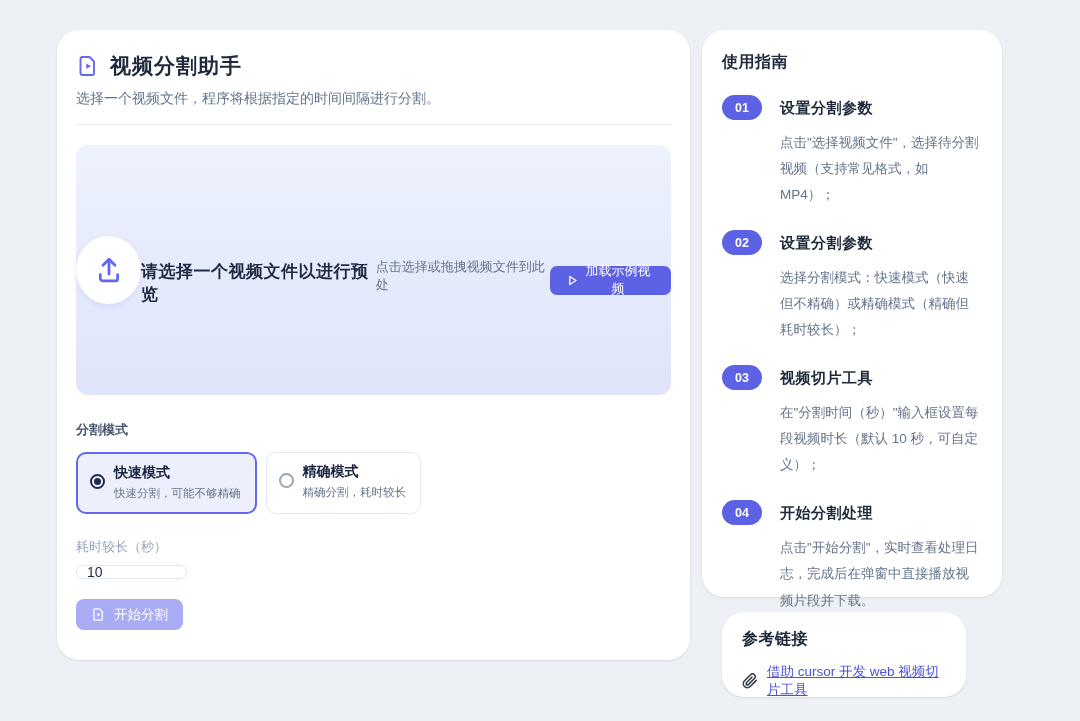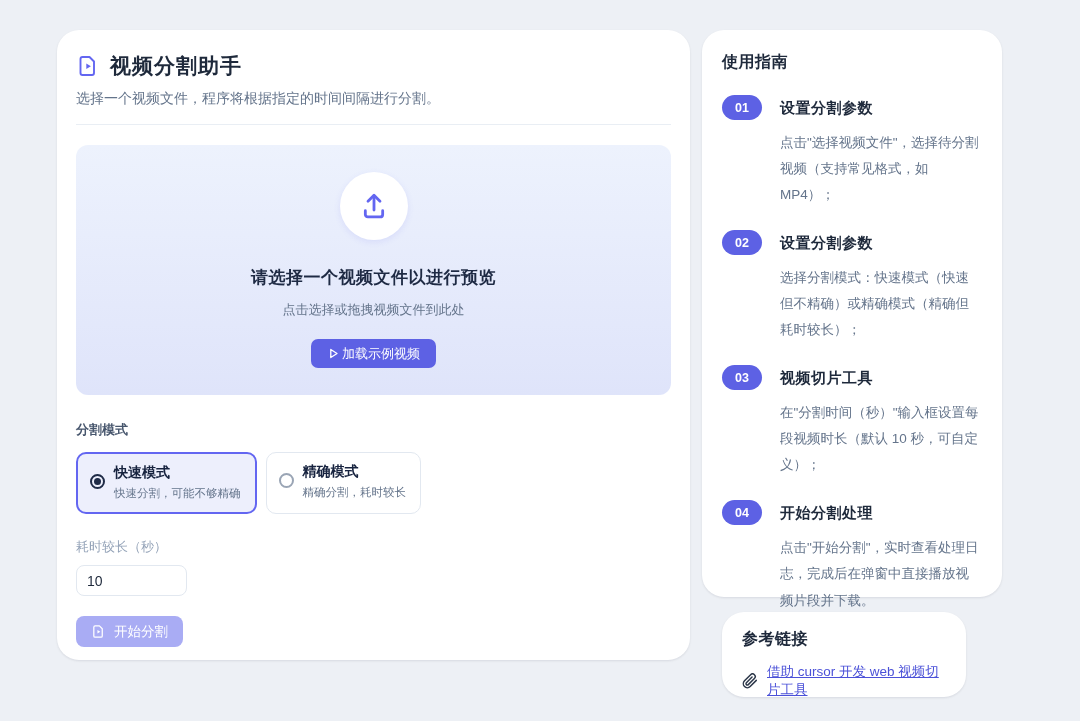--- a/index.html
+++ b/index.html
@@ -19,21 +19,21 @@
   }
   
   .main-card { left: 57px; top: 30px; width: 633px; height: 630px; padding: 22px 19px; }
   .main-header { display: flex; align-items: center; gap: 10px; }
   .main-header .title { font-size: 21px; font-weight: bold; color: #1e293b; letter-spacing: 1px; }
   .subtitle { margin-top: 10px; font-size: 14px; color: #64748b; }
   .divider { margin-top: 16px; border-top: 1px solid #e9eef4; }
   .upload-zone {
     margin-top: 20px; height: 250px; border-radius: 12px;
     background: linear-gradient(180deg, #edf2fd 0%, #dfe4fa 100%);
-    display: flex; flex-direction: column; align-items: center; justify-content: center;
+    display: flex; flex-direction: row; align-items: center; justify-content: center;
     cursor: pointer;
   }
   .upload-circle {
     width: 68px; height: 68px; border-radius: 50%; background: #ffffff;
     display: flex; align-items: center; justify-content: center;
     box-shadow: 0 2px 6px rgba(99,102,241,0.12);
   }
   .upload-heading { margin-top: 26px; font-size: 17px; font-weight: bold; color: #1e2a44; letter-spacing: 0.5px; }
   .upload-hint { margin-top: 12px; font-size: 13px; color: #64748b; }
   .sample-btn {
@@ -54,21 +54,21 @@
   .radio.on { border: 2px solid #1f2b47; }
   .radio.on::after {
     content: ""; position: absolute; left: 2px; top: 2px;
     width: 7px; height: 7px; border-radius: 50%; background: #1f2b47;
   }
   .radio.off { border: 2px solid #9aa5b5; background: #fff; }
   .mode-title { font-size: 14px; font-weight: bold; color: #17233f; }
   .mode-desc { margin-top: 4px; font-size: 11.5px; color: #64748b; }
   .duration-label { margin-top: 24px; font-size: 13px; color: #94a3b8; }
   .duration-input {
-    margin-top: 9px; width: 111px; height: 31px;
+    margin-top: 9px; width: 111px; height: 14px;
     border: 1px solid #e2e8f0; border-radius: 8px; padding: 0 10px;
     font-size: 14px; color: #1e293b; font-family: inherit; background: #fff;
     display: block;
   }
   .start-btn {
     margin-top: 20px; height: 31px; padding: 0 15px;
     background: #a9acf4; color: #ffffff; border: none; border-radius: 8px;
     display: inline-flex; align-items: center; gap: 8px;
     font-size: 13.5px; font-family: inherit; cursor: not-allowed;
   }

